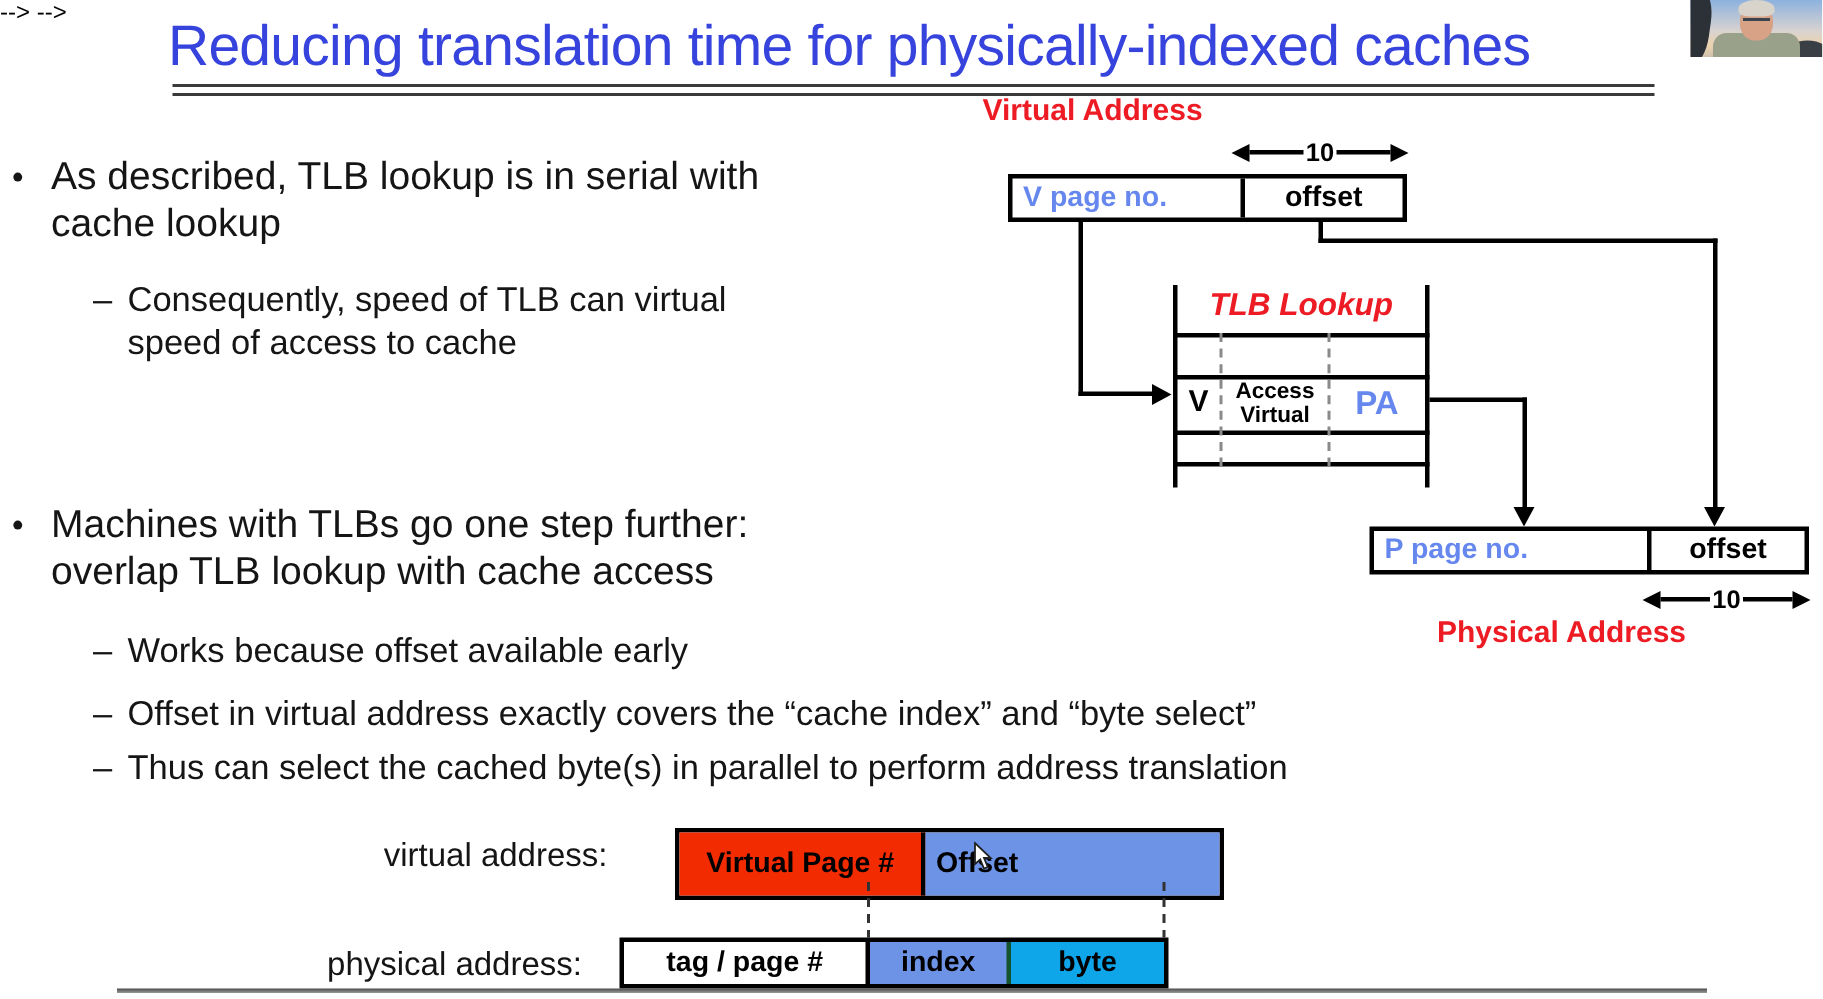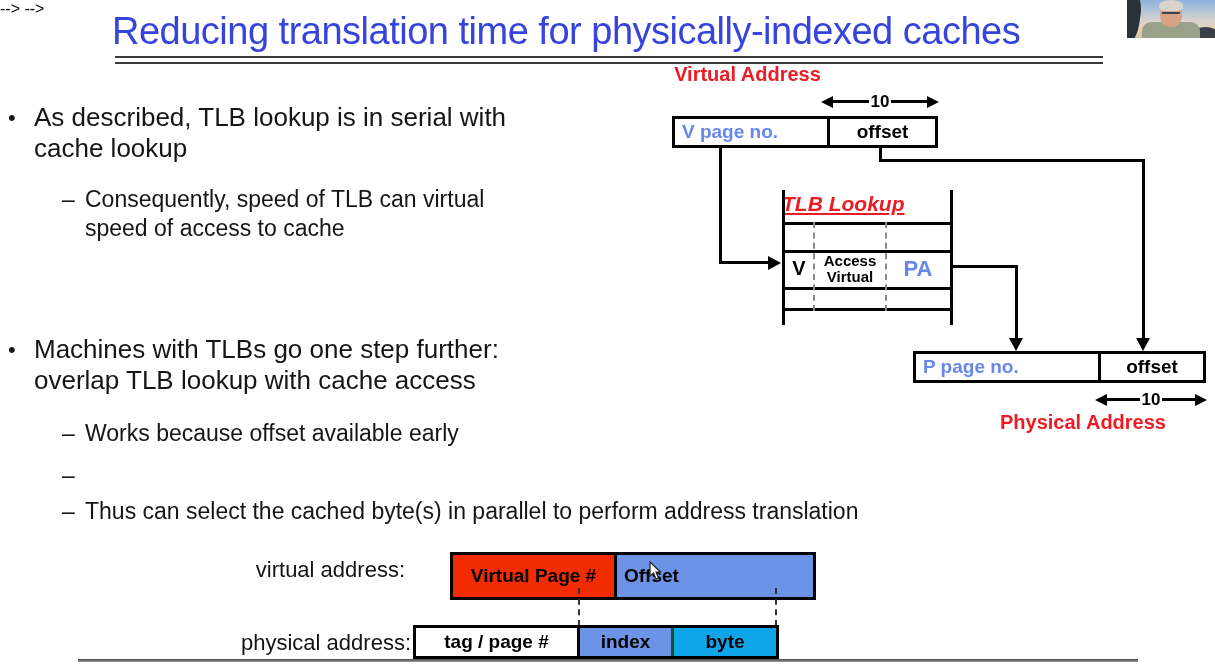--- a/index.html
+++ b/index.html
@@ -28,42 +28,42 @@
   .wc-glasses{position:absolute;left:50%;margin-left:-9px;top:12px;width:18px;height:3px;border-top:2px solid #3c4450;}
   
   .bullet{display:flex;color:#151515;}
   .bullet .marker{flex:0 0 auto;}
   .b-l1{font-size:26px;line-height:31px;}
   .b-l1 .marker{width:26px;font-size:22px;}
   .b-l2{font-size:23px;line-height:29px;}
   .b-l2 .marker{width:23px;}
   
   .dline{position:absolute;background:#000;}
-  .red-label{color:#ed1c24;font-weight:bold;font-size:20px;text-align:center;}
+  .red-label{color:#ed1c24;font-weight:bold;font-size:20px;}
   .box{position:absolute;border:3px solid #000;display:flex;background:#fff;box-sizing:border-box;}
   .box .cell{display:flex;align-items:center;font-weight:bold;font-size:19px;box-sizing:border-box;}
   .cell.center{justify-content:center;}
   .cell.padl{padding-left:7px;}
   .cell.vdiv{border-left:3px solid #000;}
   .bluetext{color:#6688ee;}
   
   .tri-r{position:absolute;width:0;height:0;border-top:7px solid transparent;border-bottom:7px solid transparent;border-left:13px solid #000;}
   .tri-d{position:absolute;width:0;height:0;border-left:7px solid transparent;border-right:7px solid transparent;border-top:13px solid #000;}
   
   .harrow{position:absolute;display:flex;align-items:center;font-weight:bold;font-size:17px;color:#000;}
   .harrow .hl{flex:1 1 auto;height:3px;background:#000;}
   .harrow .tl{width:0;height:0;border-top:6px solid transparent;border-bottom:6px solid transparent;border-right:12px solid #000;}
   .harrow .tr{width:0;height:0;border-top:6px solid transparent;border-bottom:6px solid transparent;border-left:12px solid #000;}
   .harrow .num{padding:0 2px;line-height:1;}
   
   .tlb{left:782px;top:190px;width:171px;height:135px;}
   .tlb .vline{position:absolute;top:0;width:3px;height:135px;background:#000;}
   .tlb .hline{position:absolute;left:0;width:171px;height:3px;background:#000;}
   .tlb .hatch{position:absolute;top:32px;height:89px;border-left:2px dashed #8a8a8a;}
-  .tlb-title{position:absolute;top:2px;left:0;right:0;color:#ed1c24;font-weight:bold;font-style:italic;font-size:21px;text-decoration:underline;}
+  .tlb-title{position:absolute;top:2px;left:0;right:0;text-align:center;color:#ed1c24;font-weight:bold;font-style:italic;font-size:21px;}
   .tlb .cellabs{position:absolute;display:flex;align-items:center;justify-content:center;font-weight:bold;}
   
   .bar-label{font-size:22px;color:#151515;text-align:right;}
   .dash-v{position:absolute;width:0;border-left:2px dashed #333;}
   .bottom-line{left:78px;top:659px;width:1060px;height:3px;background:linear-gradient(180deg,#4a4a4a,#9a9a9a);}
   .cursor-svg{position:absolute;z-index:4;}
 </style>
 </head>
 <body>
 
@@ -95,20 +95,21 @@
   <div class="abs bullet b-l1" style="left:8px;top:334px;width:640px;">
     <span class="marker">•</span>
     <span class="btext"><span>Machines with TLBs go one step further:</span><br><span>overlap TLB lookup with cache access</span></span>
   </div>
   <div class="abs bullet b-l2" style="left:62px;top:419px;width:900px;">
     <span class="marker">–</span>
     <span class="btext">Works because offset available early</span>
   </div>
   <div class="abs bullet b-l2" style="left:62px;top:461px;width:960px;">
     <span class="marker">–</span>
+    <span class="btext">Offset in virtual address exactly covers the “cache index” and “byte select”</span>
   </div>
   <div class="abs bullet b-l2" style="left:62px;top:497px;width:960px;">
     <span class="marker">–</span>
     <span class="btext">Thus can select the cached byte(s) in parallel to perform address translation</span>
   </div>
 
   
   <div class="abs red-label" style="left:655px;top:63px;width:185px;">Virtual Address</div>
 
    --&gt;
@@ -187,21 +188,21 @@
 
   
   <svg class="cursor-svg" style="left:648px;top:561px;" width="15" height="20" viewBox="0 0 15 20">
     <path d="M2,1 L2,15 L5.5,12 L8,18 L10.5,17 L8,11 L12.5,11 Z" fill="#ffffff" stroke="#222" stroke-width="1.2"></path>
   </svg>
 
   
   <div class="dash-v" style="left:578px;top:588px;height:38px;"></div>
   <div class="dash-v" style="left:775px;top:588px;height:38px;"></div>
 
-  <div class="abs bar-label" style="left:156px;top:630px;width:255px;">physical address:</div>
+  <div class="abs bar-label" style="left:133px;top:630px;width:255px;">physical address:</div>
 
   <div class="box" style="left:413px;top:625px;width:366px;height:34px;">
     <div class="cell center" style="width:164px;background:#fff;border-right:3px solid #000;">tag / page #</div>
     <div class="cell center" style="width:94px;background:#6d93e6;border-right:3px solid #14532d;">index</div>
     <div class="cell center" style="flex:1;background:#0ea5e9;">byte</div>
   </div>
 
   
   <div class="abs bottom-line"></div>
 

